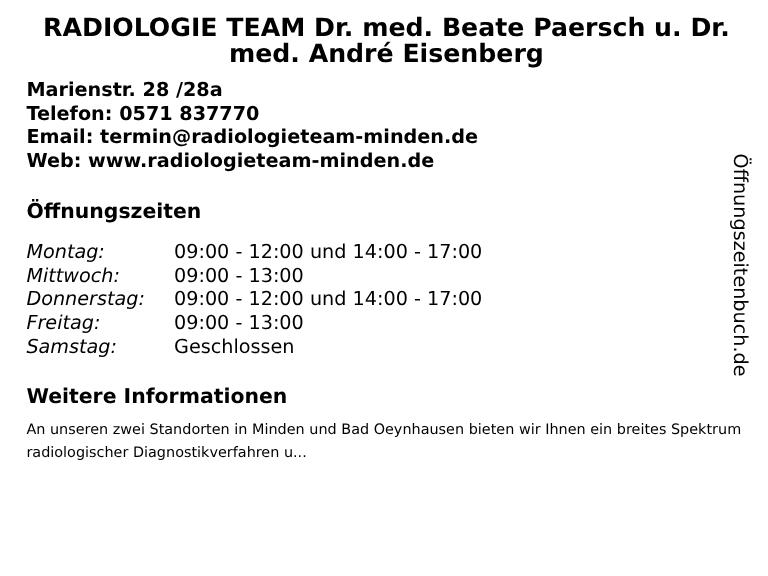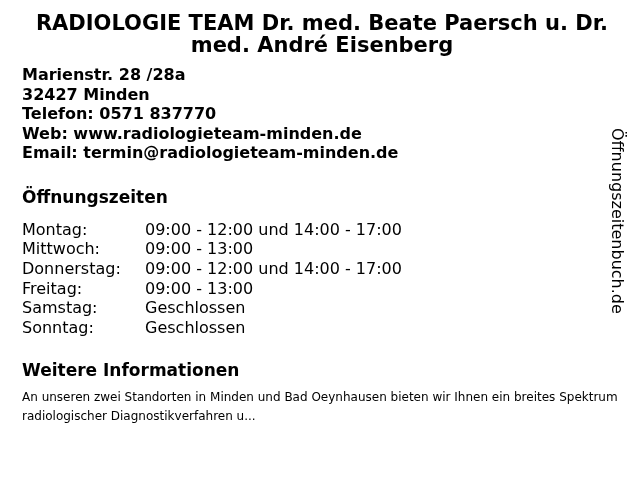--- a/index.html
+++ b/index.html
@@ -37,20 +37,21 @@
   .hours-heading { margin: 24px 0 13px 0; }
   .info-heading  { margin: 22px 0 8px 0; }
   .hours-table {
     font-size: 16px;
     line-height: 19.7px;
   }
   .hours-row { white-space: nowrap; }
   .hours-day {
     display: inline-block;
     width: 123px;
+    font-style: italic;
   }
   .info-text {
     font-size: 12px;
     line-height: 19.5px;
     margin: 0;
     word-break: break-all;
   }
   .watermark-vertical {
     position: absolute;
     top: 128px;
@@ -61,34 +62,32 @@
     white-space: nowrap;
   }
 </style>
 </head>
 <body>
 
 <h1 class="page-title">RADIOLOGIE TEAM Dr. med. Beate Paersch u. Dr. med. André Eisenberg</h1>
 
 <div class="contact-block">
   <div class="contact-line">Marienstr. 28 /28a</div>
-  <div class="contact-line">32427 Minden</div>
   <div class="contact-line"><span>Telefon:</span> <span>0571 837770</span></div>
+  <div class="contact-line"><span>Email:</span> <span>termin@radiologieteam-minden.de</span></div>
   <div class="contact-line"><span>Web:</span> <span>www.radiologieteam-minden.de</span></div>
-  <div class="contact-line"><span>Email:</span> <span>termin@radiologieteam-minden.de</span></div>
 </div>
 
 <h2 class="section-heading hours-heading">Öffnungszeiten</h2>
 
 <div class="hours-table">
   <div class="hours-row"><span class="hours-day">Montag:</span><span class="hours-time">09:00 - 12:00 und 14:00 - 17:00</span></div>
   <div class="hours-row"><span class="hours-day">Mittwoch:</span><span class="hours-time">09:00 - 13:00</span></div>
   <div class="hours-row"><span class="hours-day">Donnerstag:</span><span class="hours-time">09:00 - 12:00 und 14:00 - 17:00</span></div>
   <div class="hours-row"><span class="hours-day">Freitag:</span><span class="hours-time">09:00 - 13:00</span></div>
   <div class="hours-row"><span class="hours-day">Samstag:</span><span class="hours-time">Geschlossen</span></div>
-  <div class="hours-row"><span class="hours-day">Sonntag:</span><span class="hours-time">Geschlossen</span></div>
 </div>
 
 <h2 class="section-heading info-heading">Weitere Informationen</h2>
 
 <p class="info-text">An unseren zwei Standorten in Minden und Bad Oeynhausen bieten wir Ihnen ein breites Spektrum radiologischer Diagnostikverfahren u...</p>
 
 <div class="watermark-vertical">Öffnungszeitenbuch.de</div>
 
 </body></html>

